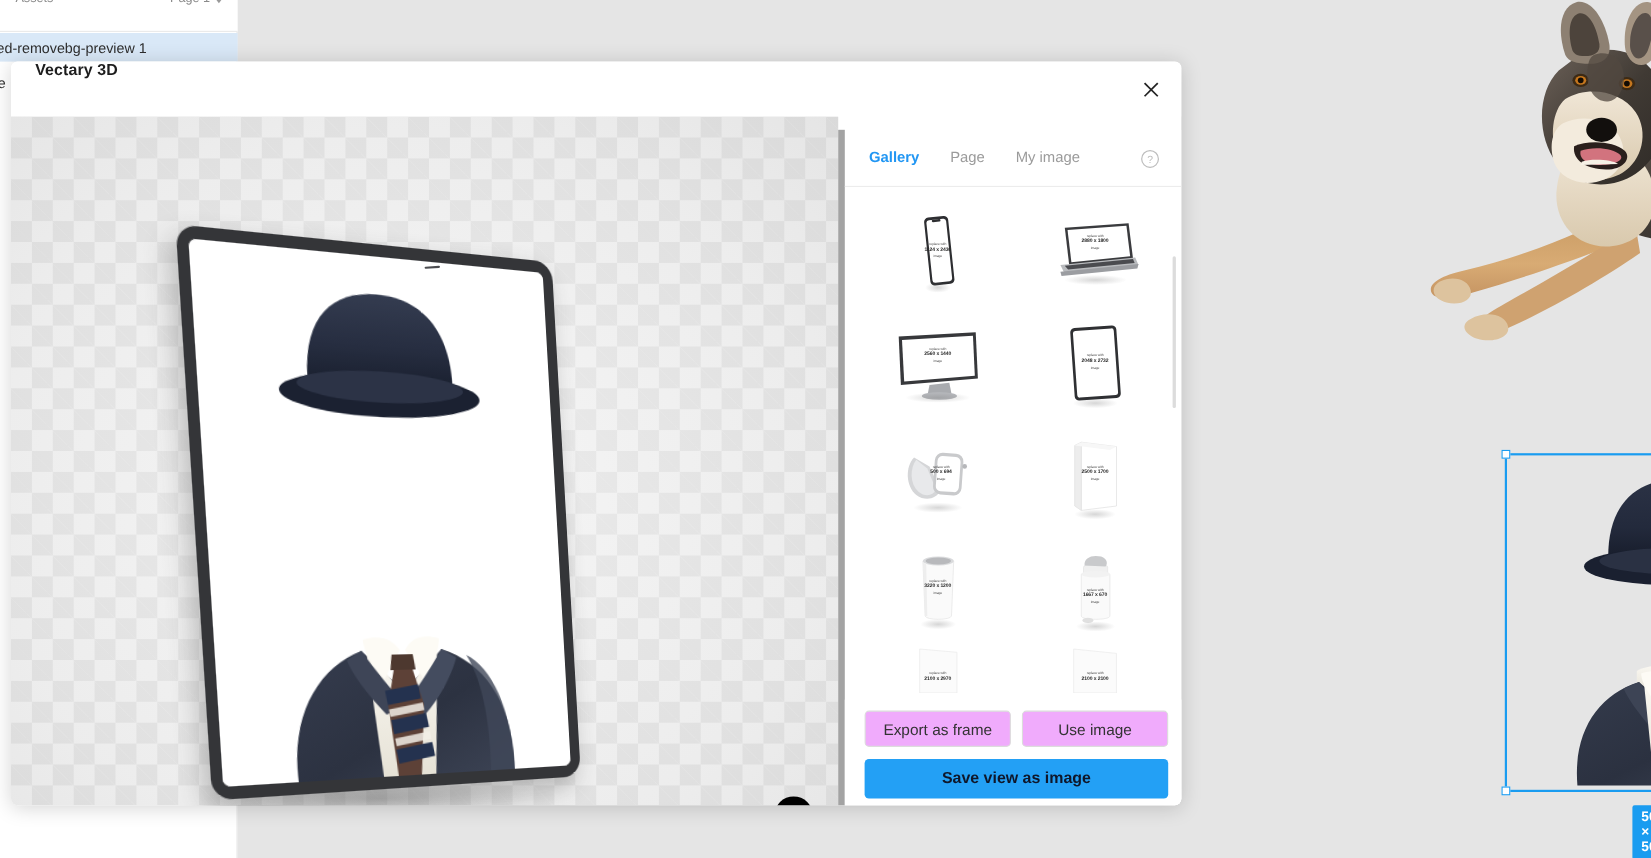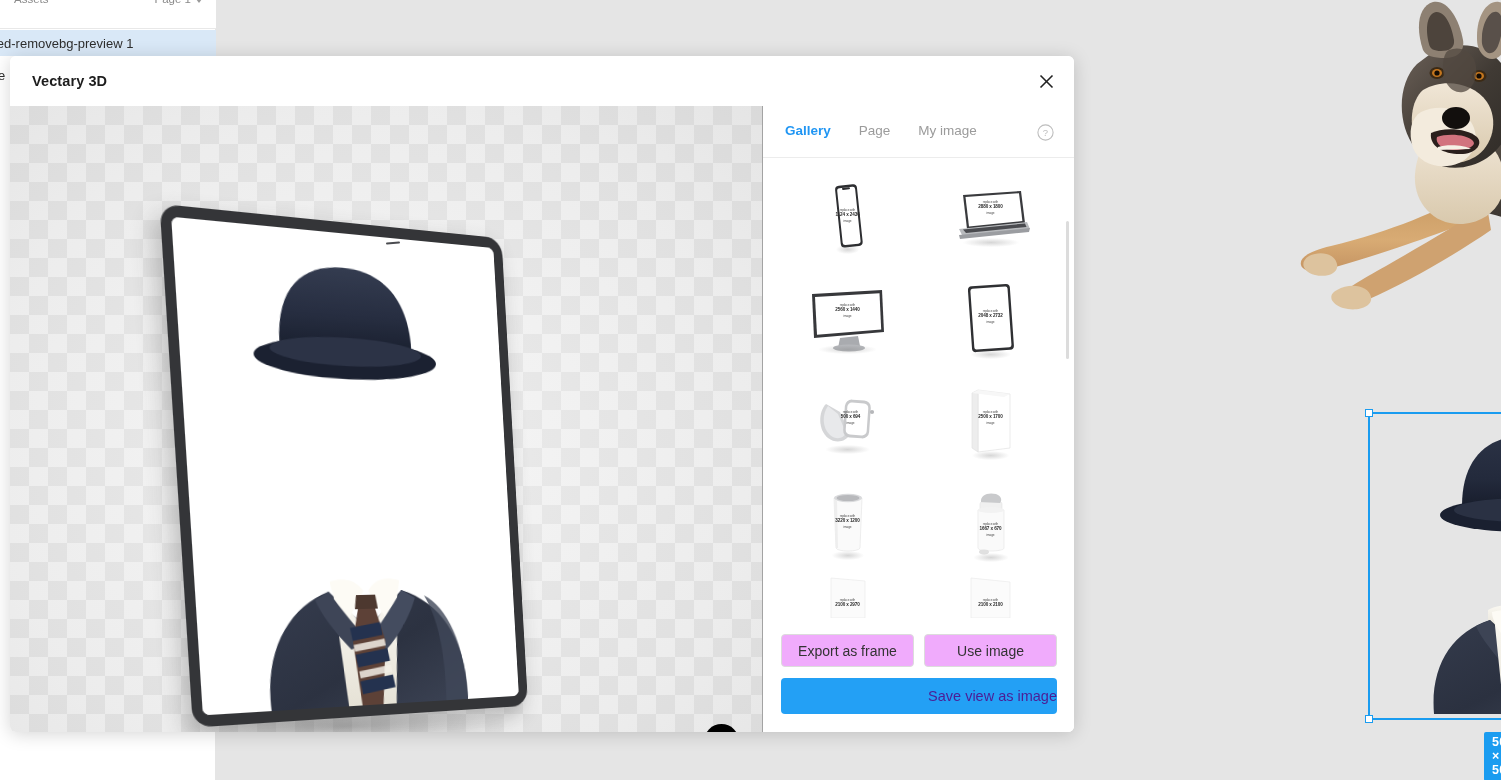--- a/index.html
+++ b/index.html
@@ -81,21 +81,21 @@
   .dialog {
     position: absolute; left: 10px; top: 56px;
     width: 1064px; height: 676px;
     background: #ffffff;
     border-radius: 6px;
     box-shadow: 0 2px 18px rgba(0,0,0,.17);
     overflow: hidden;
   }
   .dialog-title {
     position: absolute; left: 0; top: 0; width: 100%; height: 50px;
-    display: flex; align-items: center;
+    display: flex; align-items: flex-start;
     padding: 0 20px 0 22px;
     background: #ffffff;
   }
   .dialog-title .t {
     font-size: 14.5px; font-weight: bold; color: #1d1d1d; letter-spacing: .1px;
   }
   .close-btn {
     position: absolute; right: 16px; top: 13px;
     width: 24px; height: 24px;
     display: flex; align-items: center; justify-content: center;
@@ -141,24 +141,24 @@
   }
   .edit-fab {
     position: absolute; left: 694px; top: 668px;
     width: 35px; height: 35px; border-radius: 50%;
     background: #000; display: flex; align-items: center; justify-content: center;
     cursor: pointer;
   }
 
   
   .panel {
-    position: absolute; left: 752px; top: 50px;
+    position: absolute; left: 752px; top: 62px;
     width: 312px; height: 626px;
     background: #ffffff;
-    border-left: 1px solid #a3a3a3;
+    border-left: 6px solid #a3a3a3;
   }
   .tabs {
     position: relative; height: 52px;
     display: flex; align-items: center;
     padding: 0 22px; gap: 28px;
     border-bottom: 1px solid #ececec;
   }
   .tab {
     font-size: 13.5px; color: #9b9b9b; cursor: pointer;
     position: relative; padding-bottom: 2px;
@@ -208,22 +208,22 @@
   }
   .btn-row { display: flex; gap: 10px; margin-bottom: 11px; }
   .btn {
     flex: 1; height: 33px; border-radius: 4px;
     border: 1px solid #dcdcdc; background: #f0abfc;
     font-size: 14px; color: #333; cursor: pointer;
     font-family: "Liberation Sans", sans-serif;
   }
   .btn-primary {
     width: 100%; height: 36px; border-radius: 4px; border: none;
-    background: #23a0f5; color: #4c1d95; font-size: 14.5px; font-weight: normal;
-    cursor: pointer; font-family: "Liberation Sans", sans-serif; text-align: right;
+    background: #23a0f5; color: #0f172a; font-size: 14.5px; font-weight: bold;
+    cursor: pointer; font-family: "Liberation Sans", sans-serif;
   }
 
   
   .mk { position: relative; }
   .mk-shadow {
     position: absolute; bottom: -2px; left: 50%; transform: translateX(-50%);
     width: 70%; height: 9px;
     background: radial-gradient(ellipse at center, rgba(120,120,120,.30) 0%, rgba(120,120,120,0) 72%);
   }
 </style>

